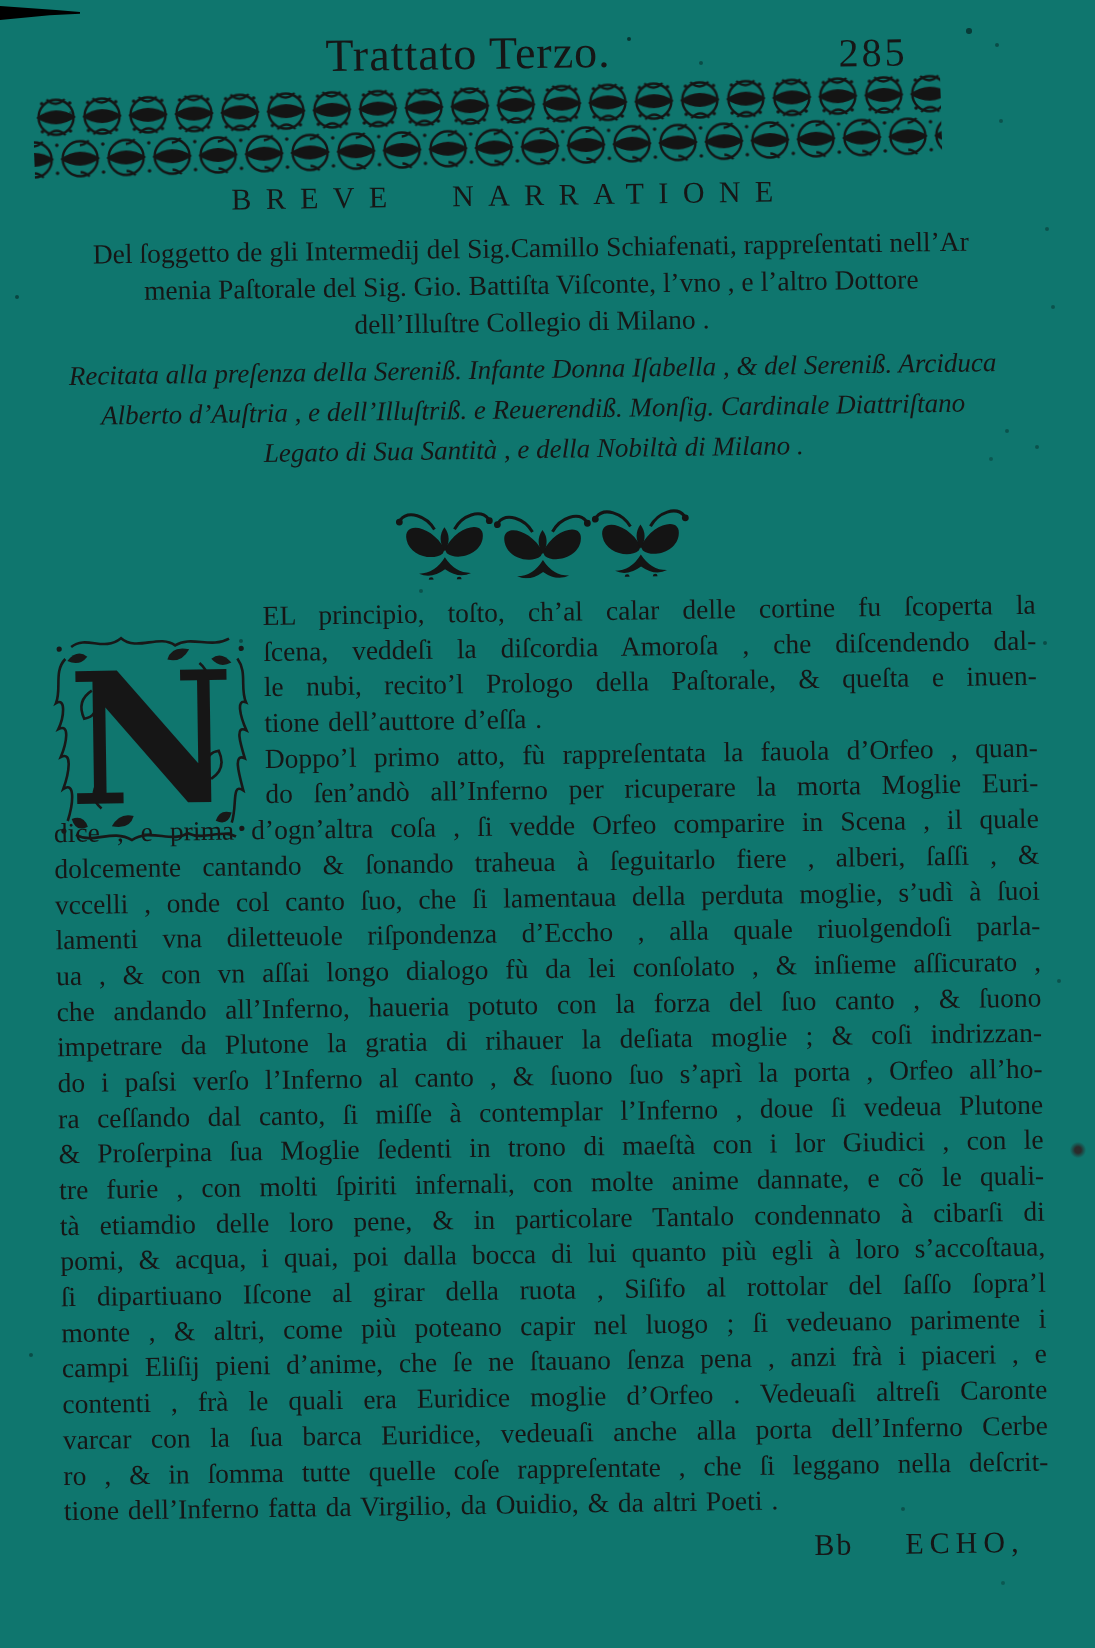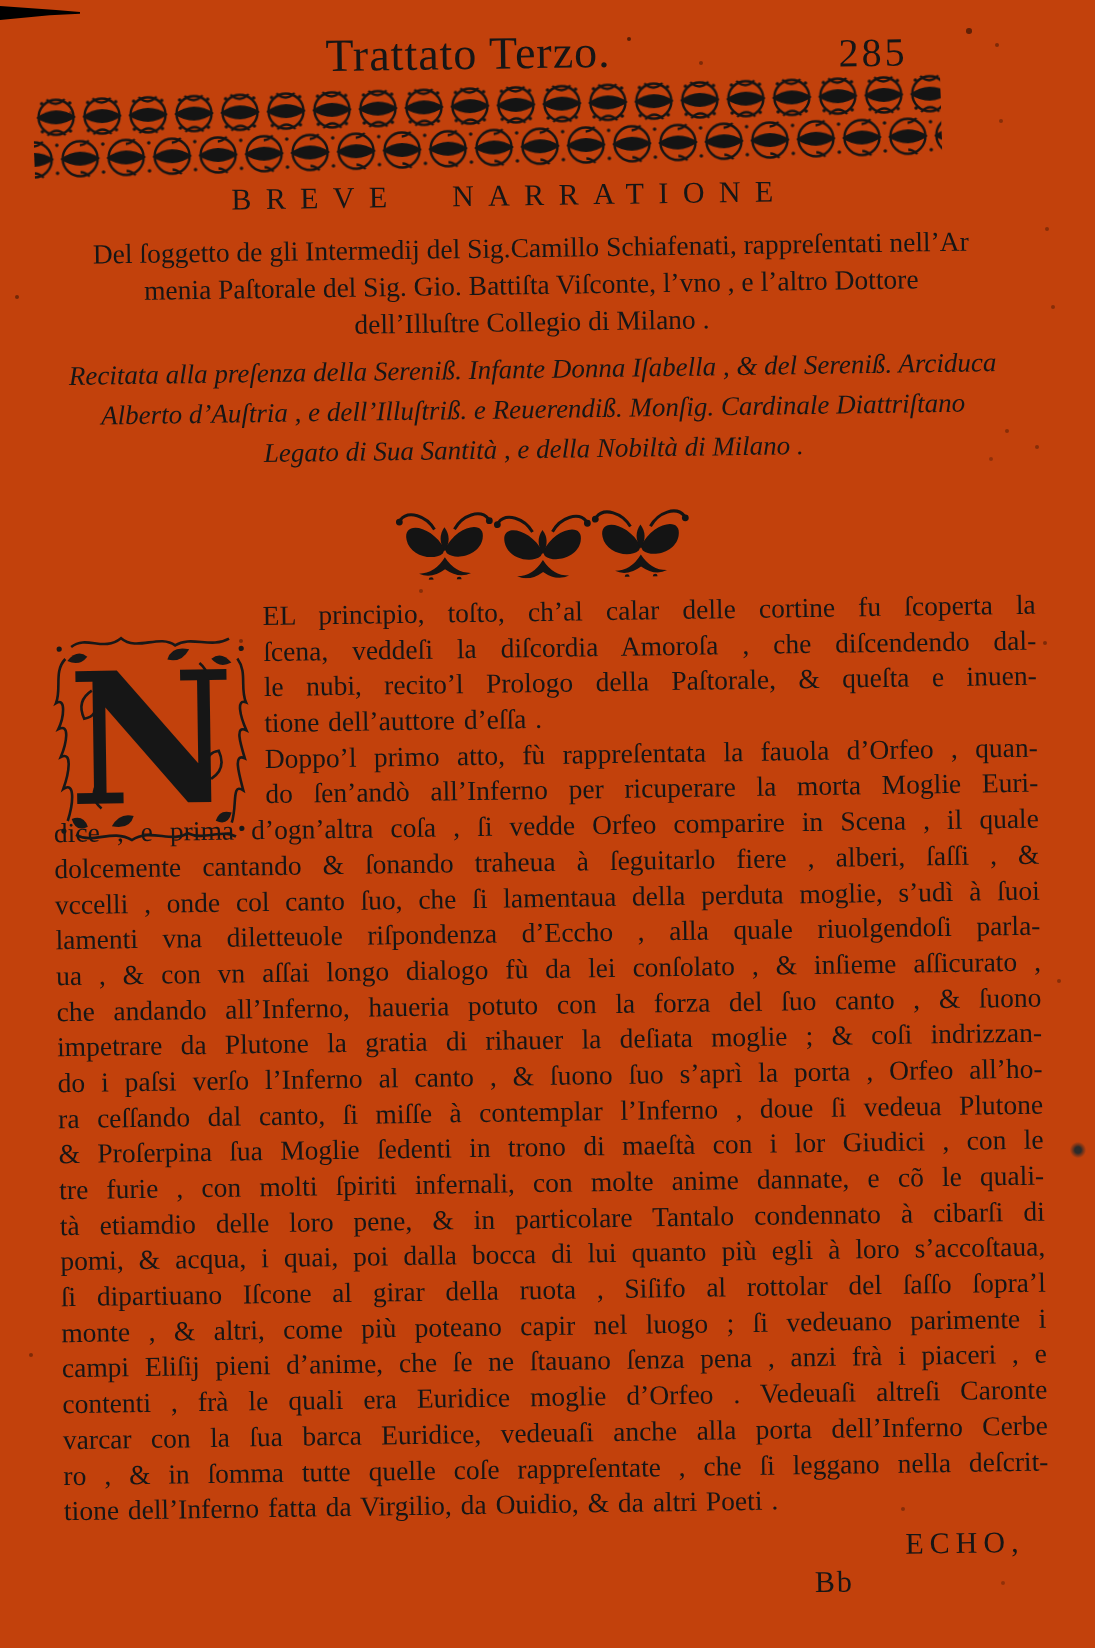--- a/index.html
+++ b/index.html
@@ -1,18 +1,18 @@
 <!DOCTYPE html>
 <html><head>
 <meta charset="utf-8">
 <style>
   html,body{margin:0;padding:0;background:#e8e8e4;}
   .page{
     position:relative; width:1095px; height:1648px;
-    background:#c2410c; overflow:hidden;
+    background:#0f766e; overflow:hidden;
     font-family:"Liberation Serif","DejaVu Serif",serif;
     color:#161616;
   }
   .skew{position:absolute; inset:0; transform:rotate(-0.85deg); transform-origin:0 55%;}
 
   
   .running-title{position:absolute; top:34px; left:338px; font-size:46px; letter-spacing:1px; white-space:nowrap;}
   .page-number{position:absolute; top:42px; left:851px; font-size:40px; letter-spacing:3px;}
 
   
@@ -39,21 +39,21 @@
   .bline.nj{text-align-last:left;}
 
   .drop-cap-box{position:absolute; top:28px; left:0; width:198px; height:218px;}
   .drop-cap-box svg{position:absolute; inset:0;}
   .drop-cap-letter{
     position:absolute; inset:0; text-align:center; line-height:218px;
     font-size:182px; font-weight:bold; font-family:"DejaVu Serif","Liberation Serif",serif;
   }
 
   .catchline{position:absolute; top:1540px; left:55px; width:960px; display:flex; justify-content:flex-end; gap:52px; font-size:30px;}
-  .signature{letter-spacing:2px;margin-top:37px;}
+  .signature{letter-spacing:2px;}
   .catchword{letter-spacing:6px;}
 
   
   .wedge{position:absolute; left:0; top:6px; width:80px; height:14px; background:#000;
          clip-path:polygon(0 0,70% 28%,100% 42%,100% 55%,62% 66%,0 100%);}
   .ink-blot{position:absolute; left:1070px; top:1142px; width:16px; height:16px;
             background:radial-gradient(circle at 50% 50%, #2b2b2b 0 28%, rgba(40,40,40,.55) 45%, transparent 72%);}
   .speckles{position:absolute; left:0; top:0; width:2px; height:2px; border-radius:50%; background:transparent;
     box-shadow:
       628px 38px 0 1px rgba(0,0,0,.55), 700px 62px 0 1px rgba(0,0,0,.35),

